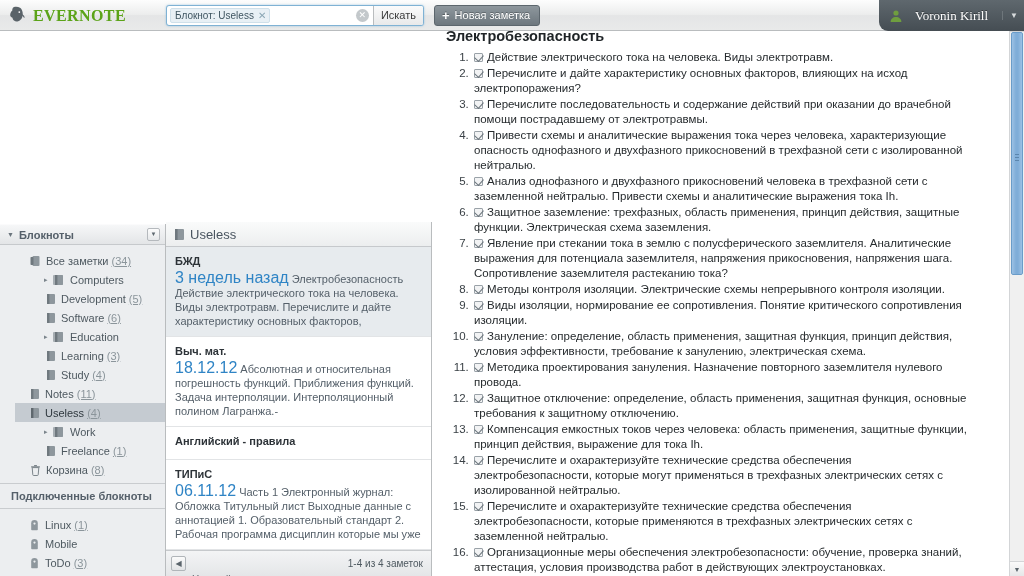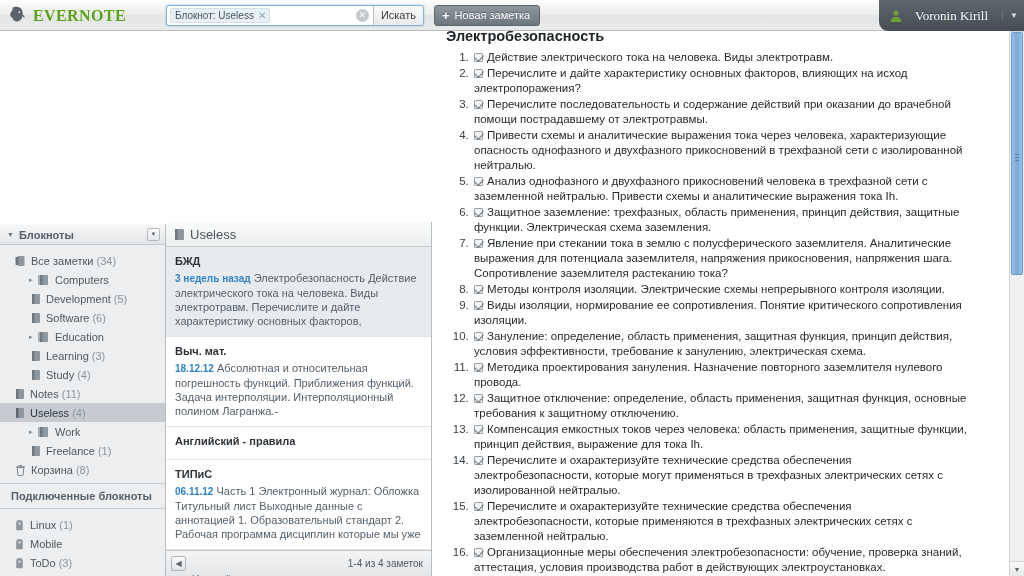--- a/index.html
+++ b/index.html
@@ -117,34 +117,34 @@
   }
   .side-sec-head .tri { font-size: 7px; margin-right: 5px; color: #6b757d; }
   .side-sec-head .ttl { flex: 1; }
   .side-opt-btn {
     width: 13px; height: 13px;
     background: linear-gradient(to bottom,#fcfcfc,#e6e8ea);
     border: 1px solid #b5b9bd; border-radius: 2px;
     font-size: 6px; color: #5e686f; text-align: center; line-height: 11px;
     cursor: pointer;
   }
-  .side-list { padding: 6px 0 4px 0; }
+  .side-list { padding: 6px 0 4px 15px; }
   .side-item {
     display: flex; align-items: center;
     height: 19px; padding-left: 8px; padding-right: 6px;
     font-size: 11px; color: #4e5960;
     cursor: pointer; white-space: nowrap; overflow: hidden;
   }
   .side-item.sel { background: #c5cbd1; color: #2f383e; }
   .side-item .disc { width: 7px; font-size: 7px; color: #7b858c; margin-right: 1px; flex: none; }
   .side-item .ic { margin-right: 5px; flex: none; display: inline-flex; }
   .side-item.lvl1 { padding-left: 9px; margin-left: 20px; }
   .side-item.lvl2 { padding-left: 31px; }
   .side-item.lvl0 { padding-left: 15px; }
-  .side-count { color: #8b959b; margin-left: 3px; }
+  .side-count { color: #8b959b; margin-left: 3px; text-decoration: underline; }
   .side-sub {
     height: 26px; display: flex; align-items: center; padding-left: 11px;
     font-size: 11px; color: #55606a; font-weight: bold;
     border-top: 1px solid #c9cccf; border-bottom: 1px solid #c9cccf;
     background: #eceef0;
     cursor: pointer;
   }
   .side-fill { flex: 1; }
 
   
@@ -162,21 +162,21 @@
     font-size: 13px; color: #4a5560;
   }
   .nl-scroll { flex: 1; overflow: hidden; }
   .note-item {
     padding: 7px 9px 8px 9px;
     border-bottom: 1px solid #e2e4e6;
     cursor: pointer; line-height: 14px;
   }
   .note-item.sel { background: #e7ebee; }
   .note-title { font-size: 11px; font-weight: bold; color: #2d3338; margin-bottom: 3px; }
-  .note-date { color: #2f84c5; font-size: 10px; font-weight: bold; }
+  .note-date { color: #2f84c5; font-size: 16px; font-weight: normal; }
   .note-snippet { color: #55606a; font-size: 11px; }
   .nl-foot {
     height: 26px; display: flex; align-items: center; justify-content: space-between;
     padding: 0 8px 0 5px;
     background: linear-gradient(to bottom,#f3f4f5,#e4e6e8);
     border-top: 1px solid #c6c9cc;
     font-size: 10px; color: #4e5960;
   }
   .nl-foot-left { display: flex; align-items: center; gap: 6px; }
   .collapse-btn {

